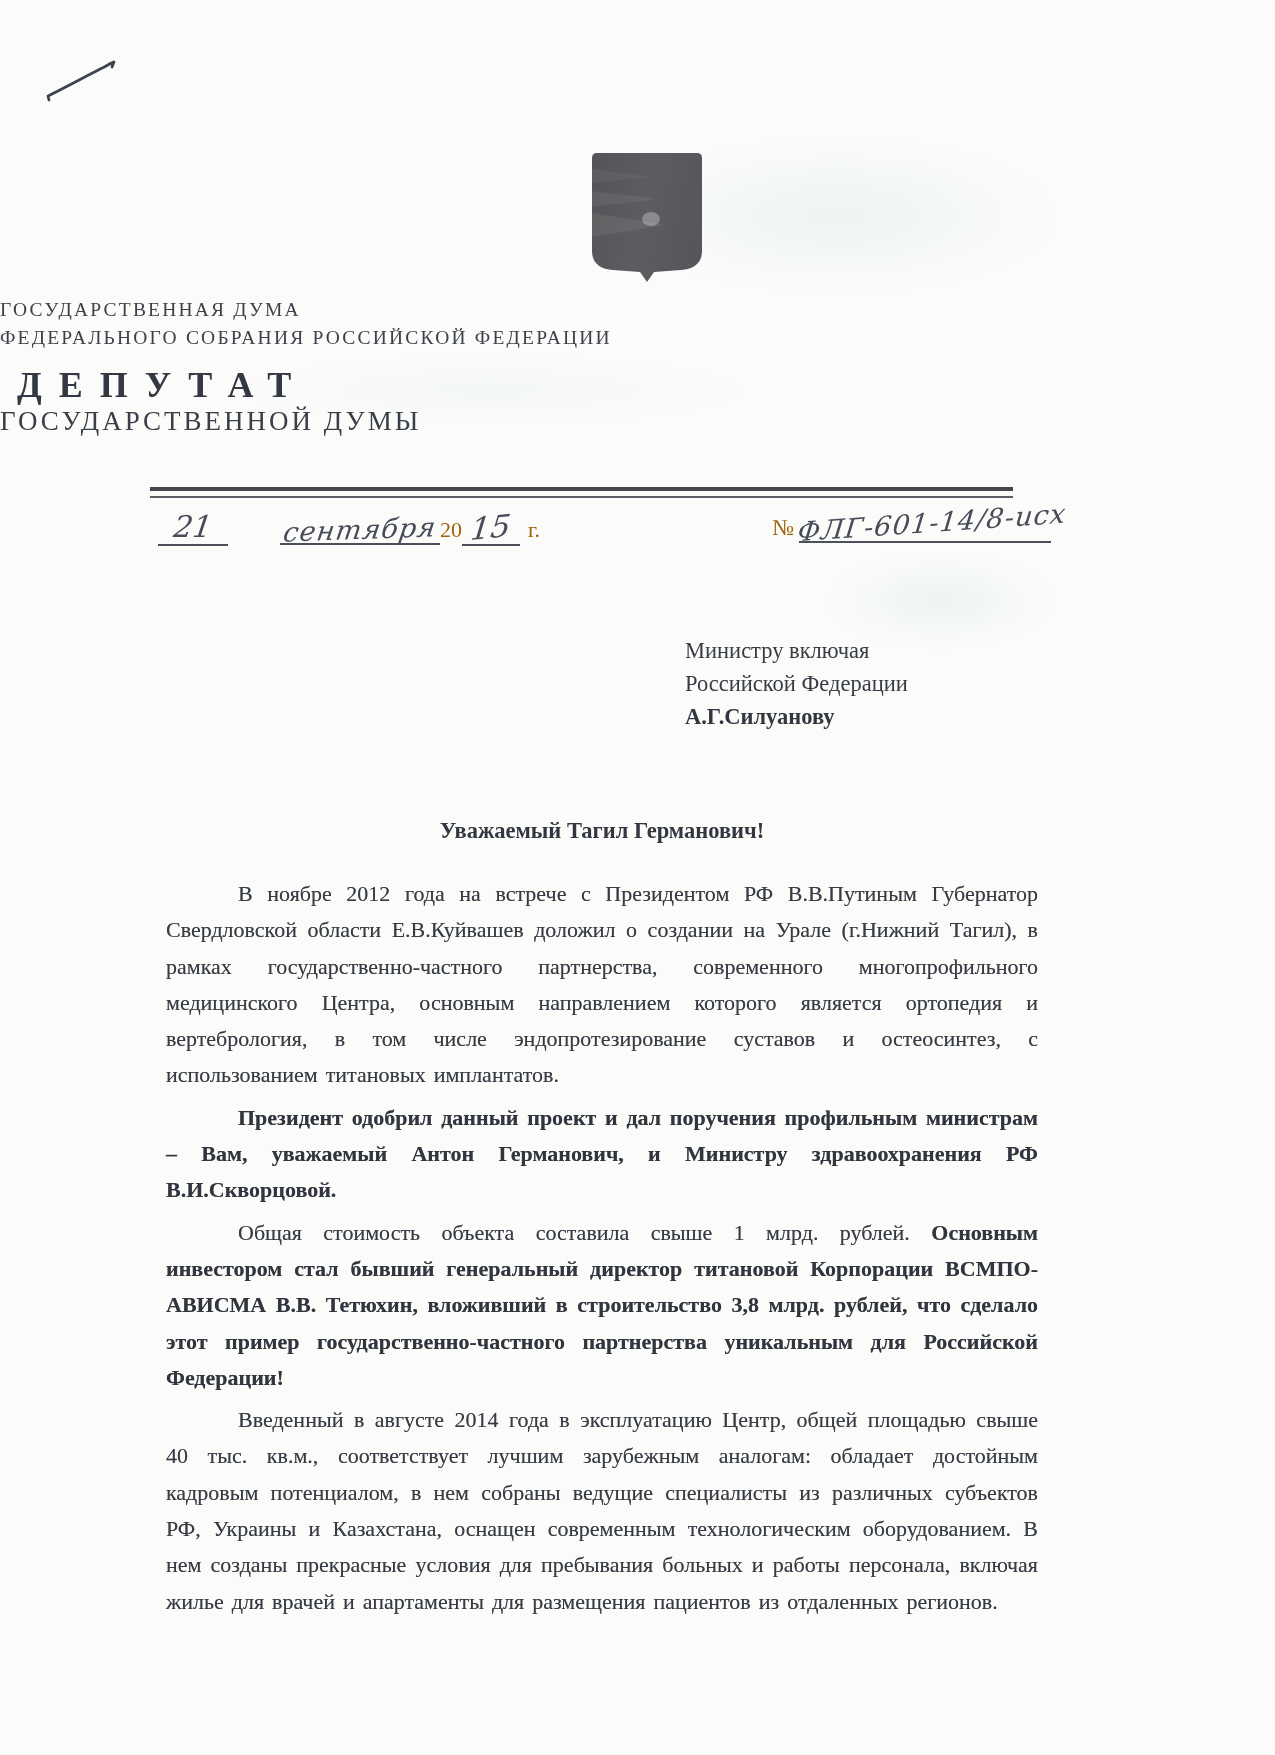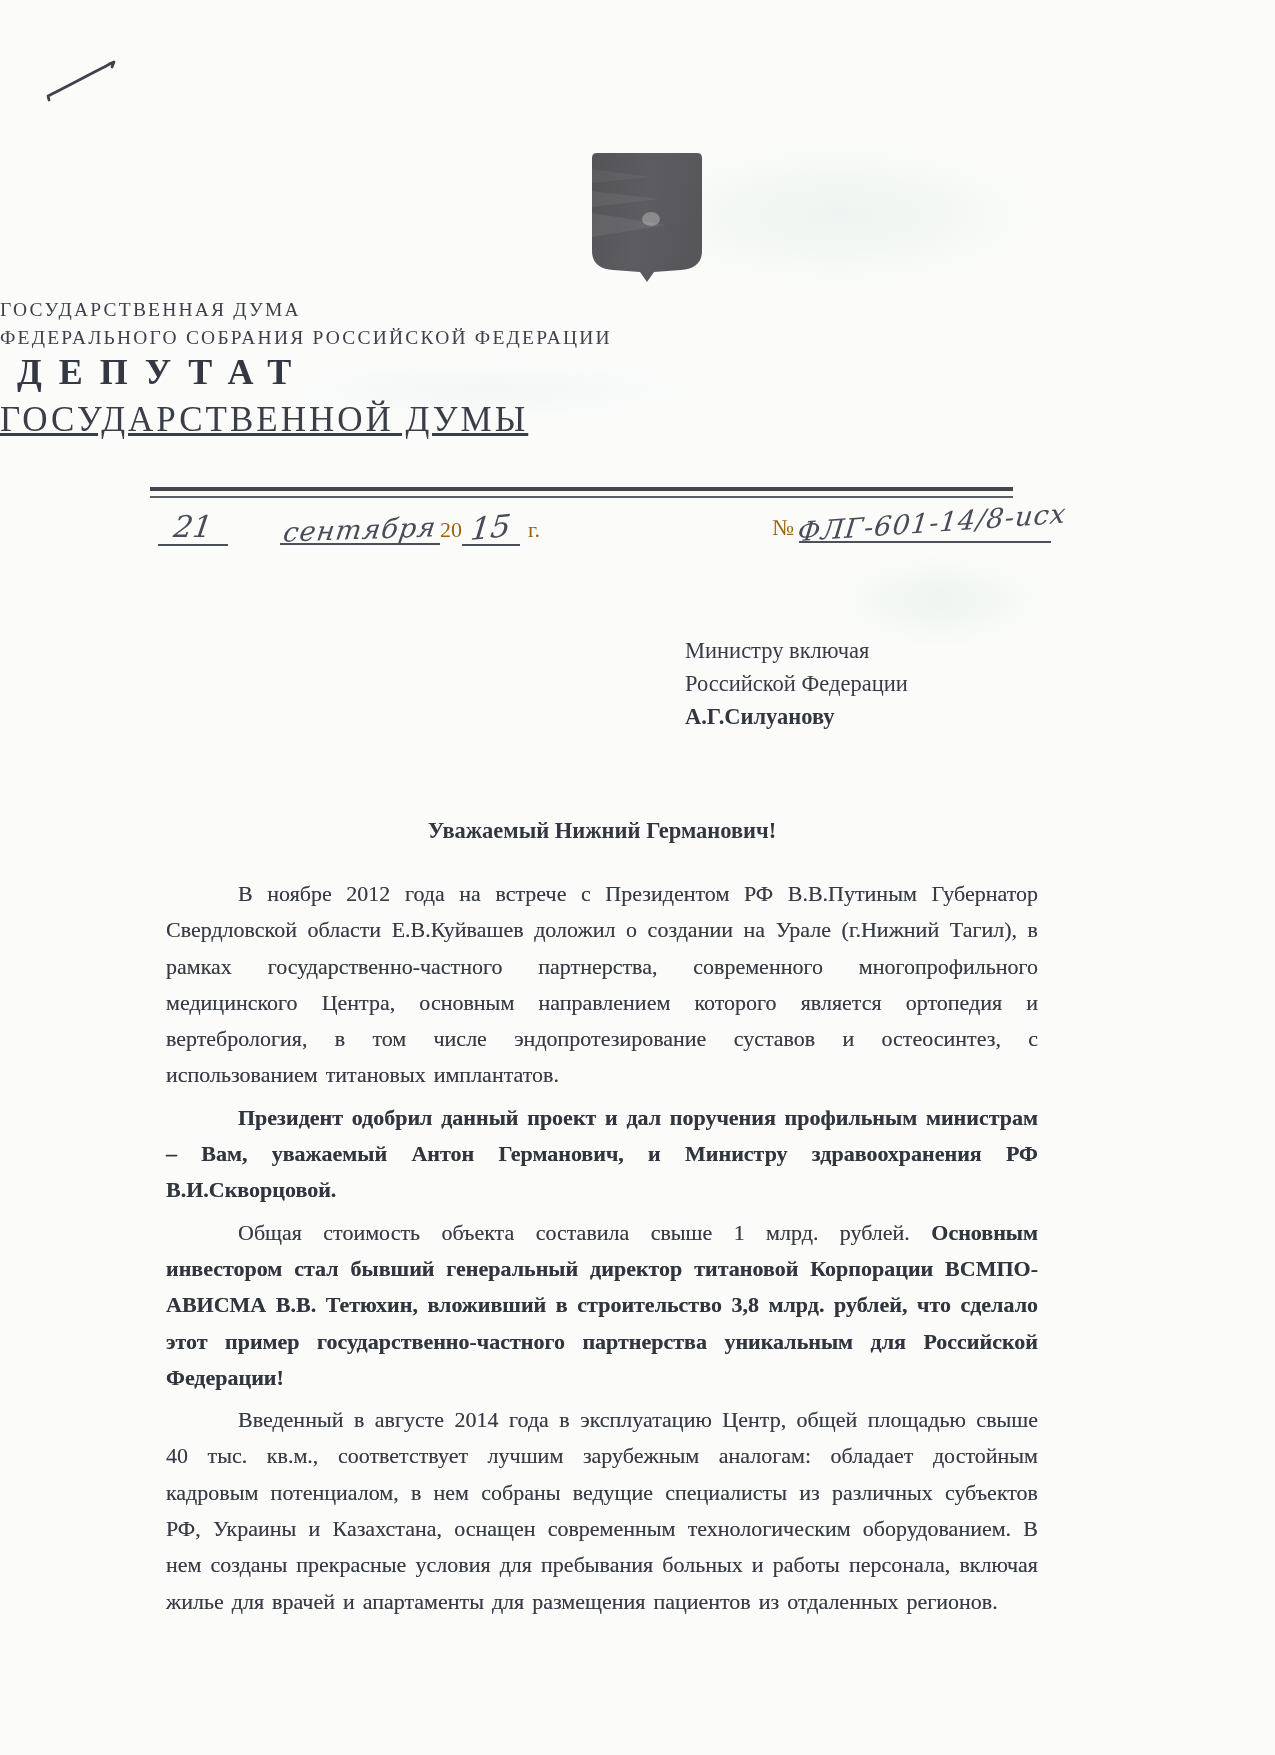--- a/index.html
+++ b/index.html
@@ -24,22 +24,22 @@
   
   .pen-stroke{position:absolute;left:38px;top:50px;}
 
   
   .emblem{position:absolute;left:588px;top:151px;}
 
   
   .header-text{position:absolute;left:0;top:296px;width:1158px;text-align:left;}
   .org-line{font-size:19.5px;line-height:28px;letter-spacing:2.2px;color:#3d414b;}
   .role-title{font-size:36px;line-height:40px;font-weight:700;letter-spacing:17px;text-indent:17px;
-    color:#343843;}
-  .role-subtitle{font-size:35px;line-height:32px;letter-spacing:3px;margin-top:12px;color:#3a3e48;text-decoration:underline;}
+    margin-top:13px;color:#343843;}
+  .role-subtitle{font-size:27px;line-height:32px;letter-spacing:3px;margin-top:0;color:#3a3e48;}
 
   
   .double-rule{position:absolute;left:150px;top:487px;width:863px;height:11px;}
   .double-rule .r1{height:3.5px;background:#44474e;}
   .double-rule .r2{height:2px;margin-top:5px;background:#5c5f66;}
 
   
   .ref-line{position:absolute;left:0;top:508px;width:1275px;height:60px;font-size:22px;}
   .blank{display:inline-block;border-bottom:2px solid #4c505a;vertical-align:baseline;}
   .hand{font-family:"DejaVu Serif", serif;font-style:italic;color:#474c58;display:inline-block;}
@@ -122,20 +122,20 @@
     </div>
   </div>
 
   <div class="addressee">
     <div>Министру включая</div>
     <div>Российской Федерации</div>
     <div class="bold">А.Г.Силуанову</div>
   </div>
 
   <div class="letter-body">
-    <div class="salutation">Уважаемый  Нижний Германович!</div>
+    <div class="salutation">Уважаемый  Тагил Германович!</div>
     <p>В ноябре 2012 года на встрече с Президентом РФ В.В.Путиным Губернатор Свердловской области Е.В.Куйвашев доложил о создании на Урале (г.Нижний Тагил), в рамках государственно-частного партнерства, современного многопрофильного медицинского Центра, основным направлением которого является ортопедия и вертебрология, в том числе эндопротезирование суставов и остеосинтез, с использованием титановых имплантатов.</p>
     <p class="bold">Президент одобрил данный проект и дал поручения профильным министрам – Вам, уважаемый Антон Германович, и Министру здравоохранения РФ В.И.Скворцовой.</p>
     <p><span>Общая стоимость объекта составила свыше 1 млрд. рублей. </span><span class="bold-run">Основным инвестором стал бывший генеральный директор титановой Корпорации ВСМПО-АВИСМА В.В. Тетюхин,  вложивший в строительство 3,8 млрд. рублей, что сделало этот пример государственно-частного партнерства уникальным для Российской Федерации!</span></p>
     <p>Введенный в августе 2014 года в эксплуатацию Центр, общей площадью свыше 40 тыс. кв.м., соответствует лучшим зарубежным аналогам: обладает достойным кадровым потенциалом, в нем собраны ведущие специалисты из различных субъектов РФ, Украины и Казахстана, оснащен современным технологическим оборудованием. В нем созданы прекрасные условия для пребывания больных и работы персонала, включая жилье для врачей и апартаменты для размещения пациентов из отдаленных регионов.</p>
   </div>
 
 </div>
 
 </body></html>

